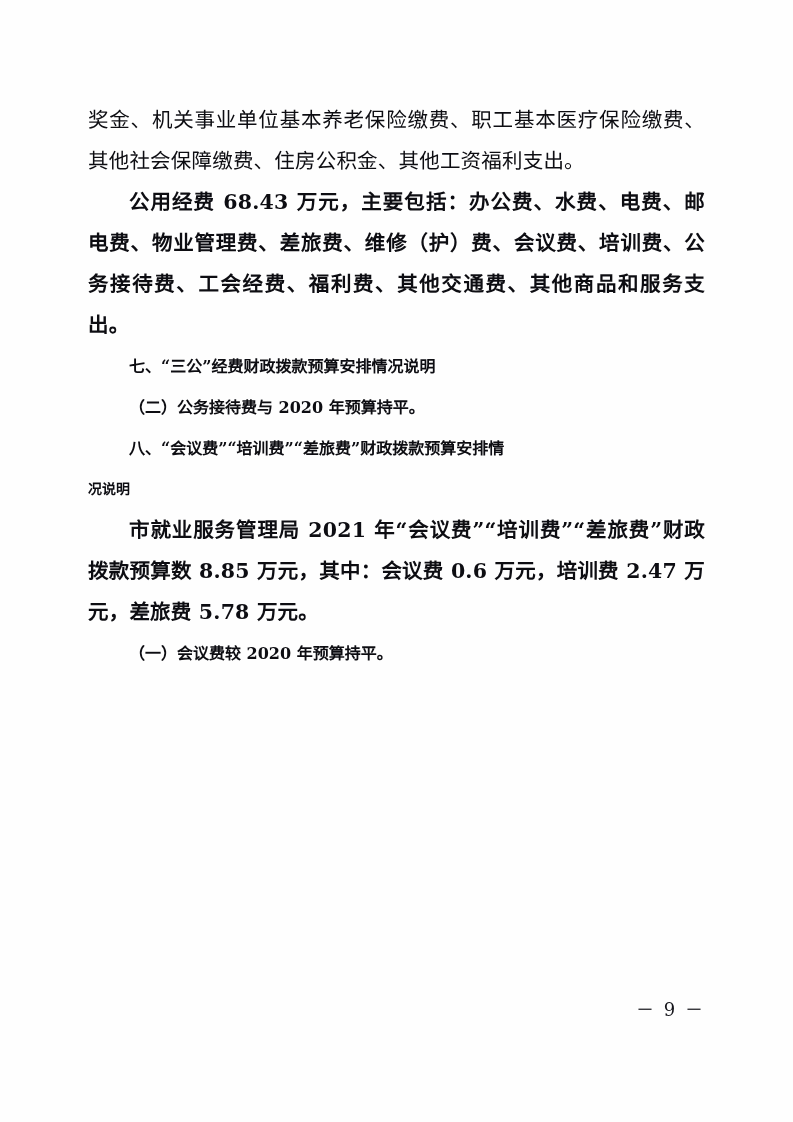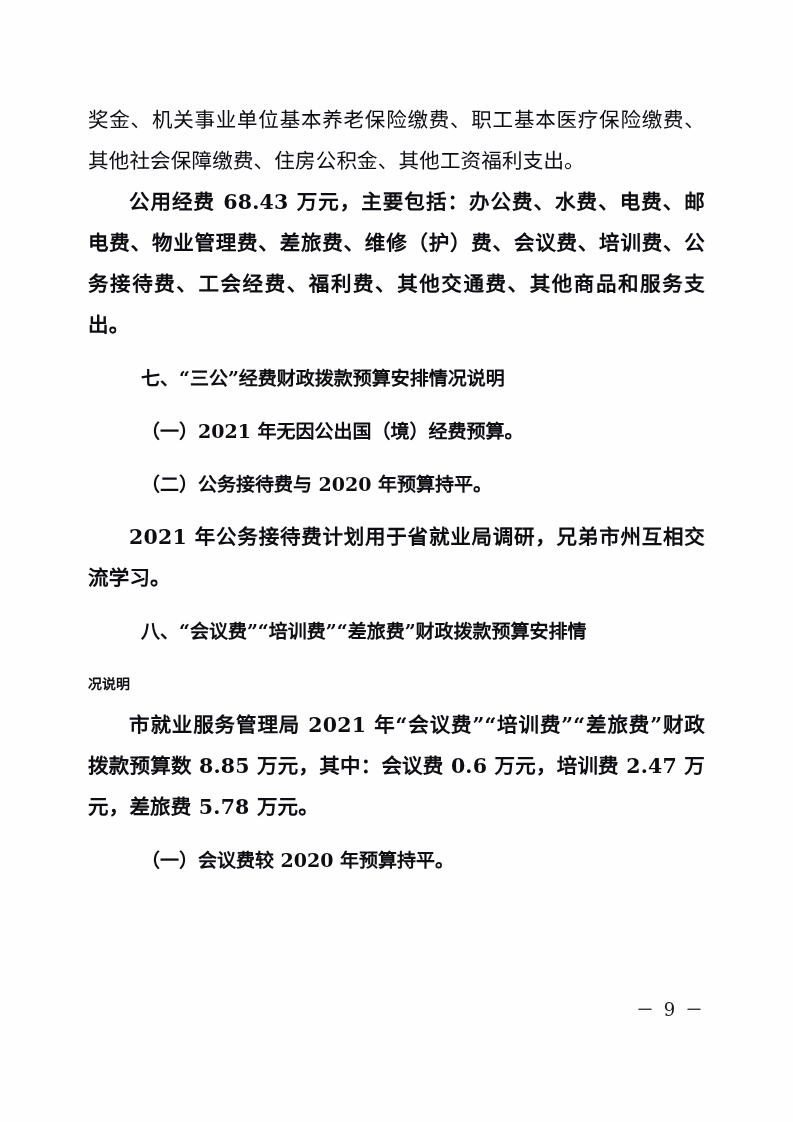--- a/index.html
+++ b/index.html
@@ -35,25 +35,25 @@
     letter-spacing: 0.2px;
     text-align: justify;
     text-justify: inter-ideograph;
     margin: 0;
   }
   .indent {
     text-indent: 41px;
     font-weight: bold;
   }
   .heading {
-    font-size: 19px;
+    font-size: 16px;
     line-height: 41px;
     font-weight: bold;
     text-indent: 41px;
-    margin: 12px;
+    margin: 0;
     text-align: justify;
     text-justify: inter-ideograph;
   }
   .heading-cont {
     font-size: 14px;
     line-height: 41px;
     font-weight: bold;
     margin: 0;
     text-indent: 0;
   }
@@ -75,25 +75,23 @@
 <div class="page">
   <div class="content">
 
     <p class="para">奖金、机关事业单位基本养老保险缴费、职工基本医疗保险缴费、其他社会保障缴费、住房公积金、其他工资福利支出。</p>
 
     <p class="para indent">公用经费 68.43 万元，主要包括：办公费、水费、电费、邮电费、物业管理费、差旅费、维修（护）费、会议费、培训费、公务接待费、工会经费、福利费、其他交通费、其他商品和服务支出。</p>
 
     <p class="heading">七、“三公”经费财政拨款预算安排情况说明</p>
 
 
-    <p class="heading">（一）2021 年无因公出国（境）经费预算。</p>
 
     <p class="heading">（二）公务接待费与 2020 年预算持平。</p>
 
-    <p class="para indent">2021 年公务接待费计划用于省就业局调研，兄弟市州互相交流学习。</p>
 
 
     <p class="heading">八、“会议费”“培训费”“差旅费”财政拨款预算安排情</p>
 
     <p class="heading-cont">况说明</p>
 
     <p class="para indent">市就业服务管理局 2021 年“会议费”“培训费”“差旅费”财政拨款预算数 8.85 万元，其中：会议费 0.6 万元，培训费 2.47 万元，差旅费 5.78 万元。</p>
 
     <p class="heading">（一）会议费较 2020 年预算持平。</p>
 

